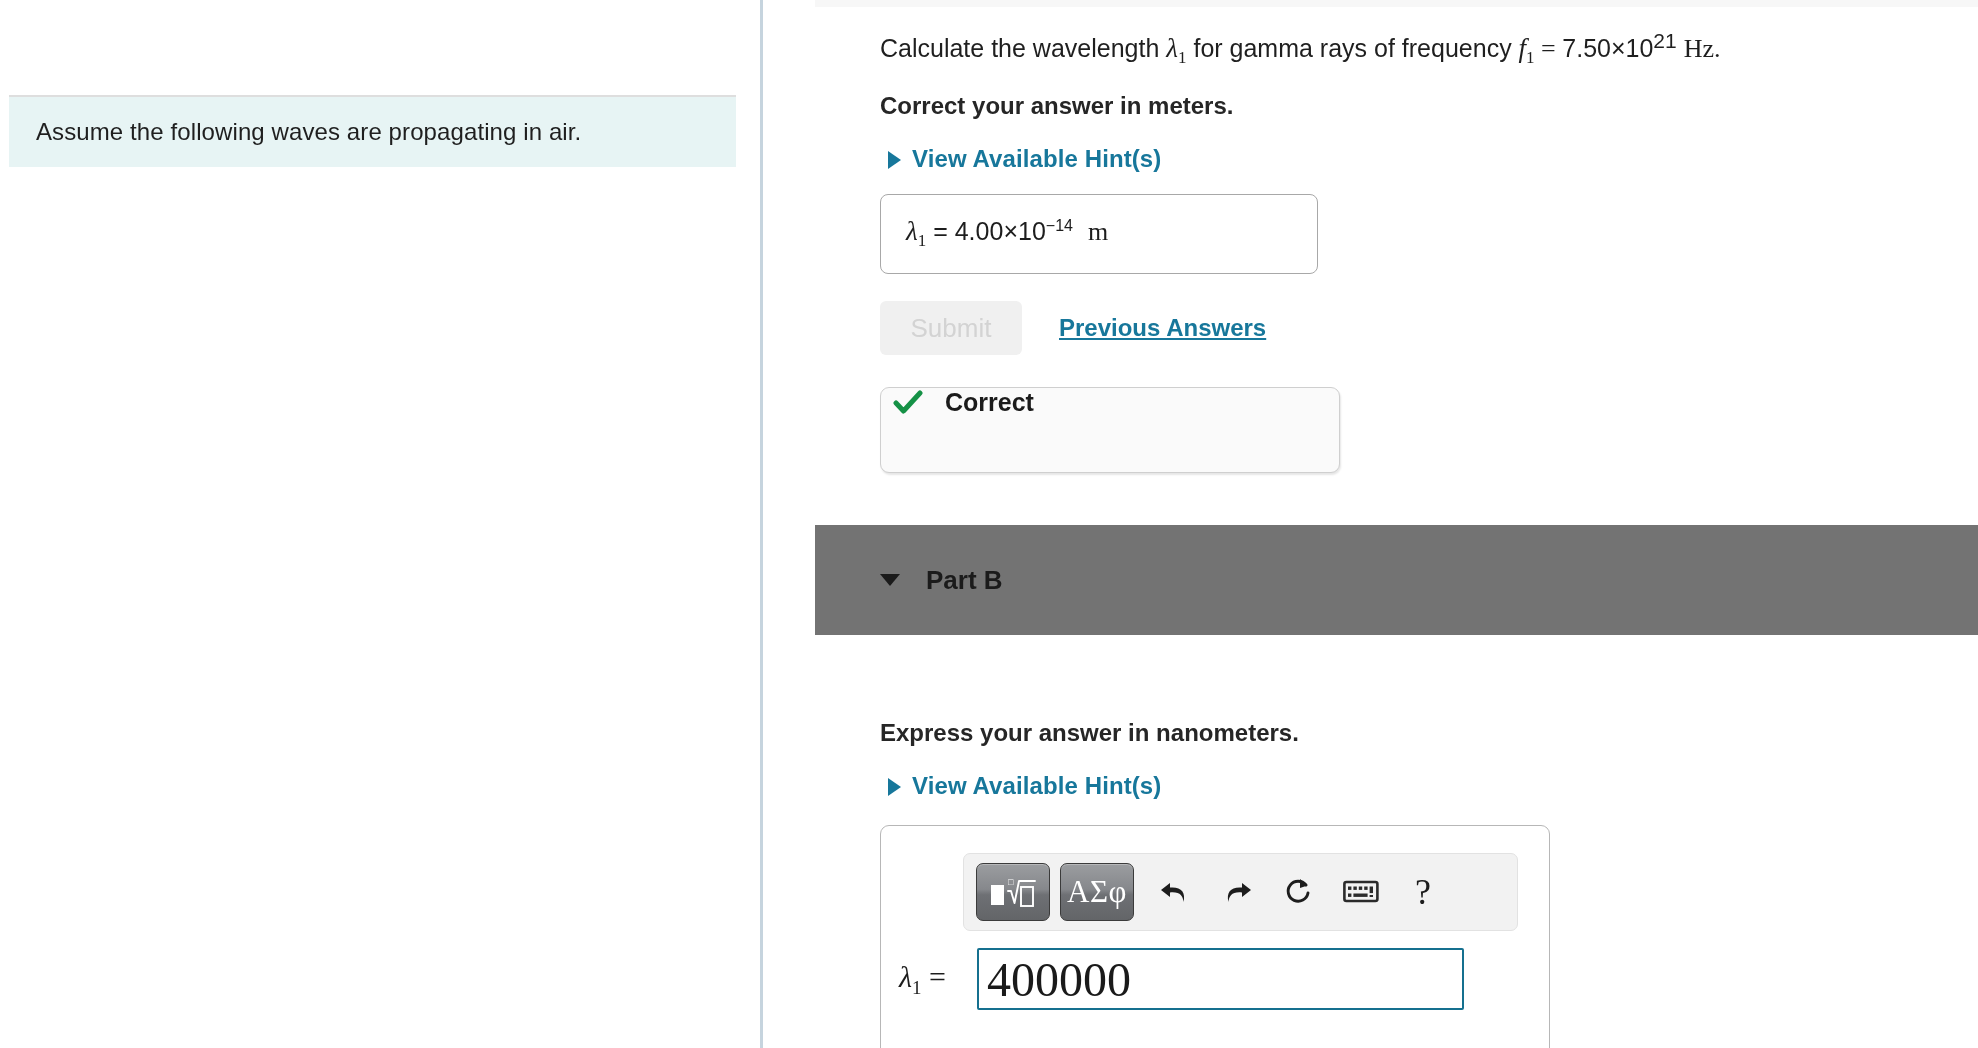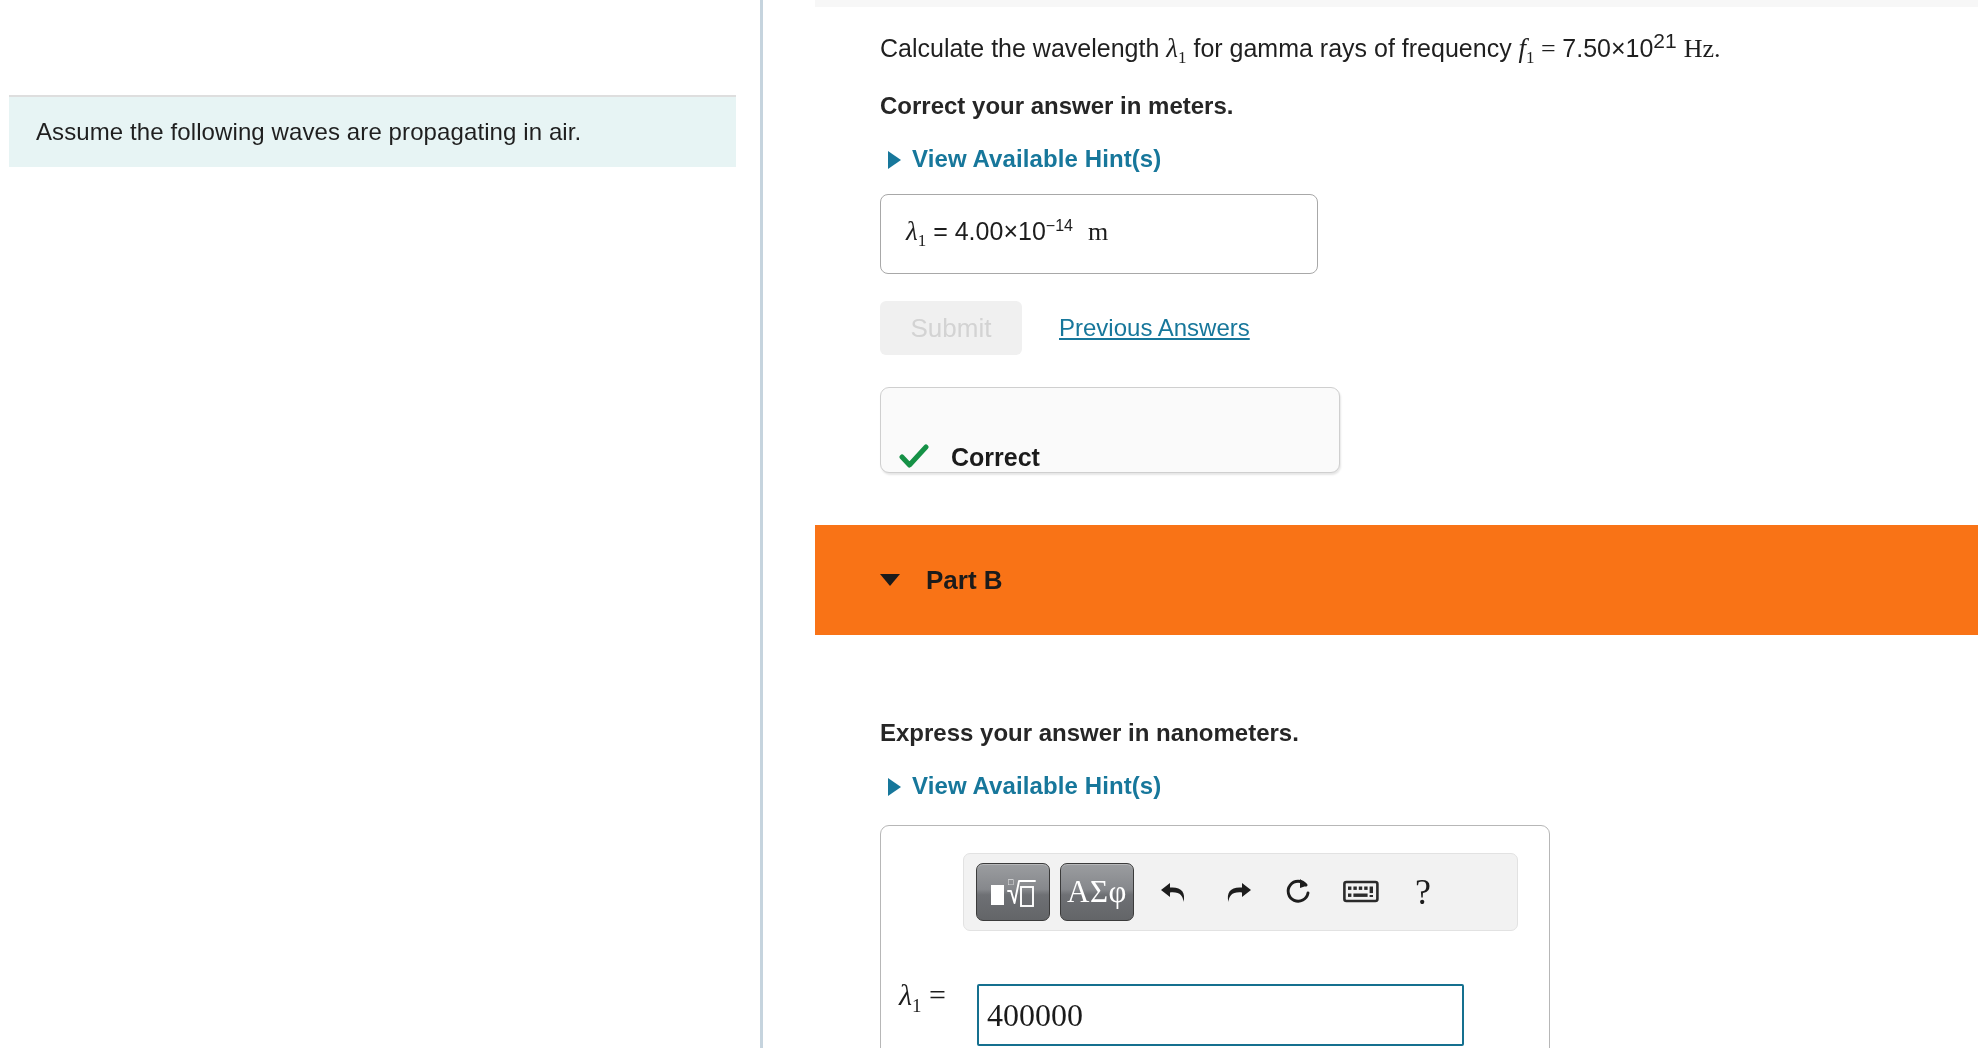--- a/index.html
+++ b/index.html
@@ -160,60 +160,60 @@
     border-radius: 6px;
     color: #d3d3d3;
     font-size: 26px;
     font-family: "Liberation Sans", sans-serif;
     cursor: default;
   }
   .prev-answers {
     position: absolute;
     left: 1073px;
     font-size: 24px;
-    font-weight: normal;
+    font-weight: bold;
     color: #17779b;
     text-decoration: underline;
     cursor: pointer;
     white-space: nowrap;
   }
 
   
   .correct-box {
     position: absolute;
     left: 117px;
     width: 460px;
     height: 86px;
     border: 1.5px solid #cfcfcf;
     border-radius: 9px;
     background: #fafafa;
     box-shadow: 1px 2px 2px rgba(0,0,0,.10);
     display: flex;
-    align-items: flex-end;
-    padding-left: 18px;
+    align-items: flex-start;
+    padding-left: 12px;
     gap: 22px;
   }
   .check-mark {
     width: 30px; height: 30px;
     position: relative;
     flex: none;
   }
   .correct-label {
     font-size: 25px;
     font-weight: bold;
     color: #1b1b1b;
   }
 
   
   .part-header {
     position: absolute;
     left: 52px;
     width: 1163px;
     height: 110px;
-    background: #f97316;
+    background: #737373;
     display: flex;
     align-items: center;
     cursor: pointer;
   }
   .part-caret {
     width: 0; height: 0;
     border-top: 12px solid #1b1b1b;
     border-left: 10px solid transparent;
     border-right: 10px solid transparent;
     margin-left: 65px;
@@ -297,25 +297,24 @@
     white-space: nowrap;
   }
   .eq-lhs sub { font-style: normal; font-size: 19px; }
   .eq-input {
     width: 487px;
     height: 62px;
     border: 2px solid #15708f;
     border-radius: 2px;
     background: #ffffff;
     font-family: "Liberation Serif", serif;
-    font-size: 32px;
+    font-size: 48px;
     color: #1a1a1a;
     padding: 0 8px;
     outline: none;
-    margin-top: 36px;
   }
 </style>
 </head>
 <body>
 
 <div id="root">
 
   <div class="left-pane">
     <div class="assume-box">
       <span class="assume-text">Assume the following waves are propagating in air.</span>

